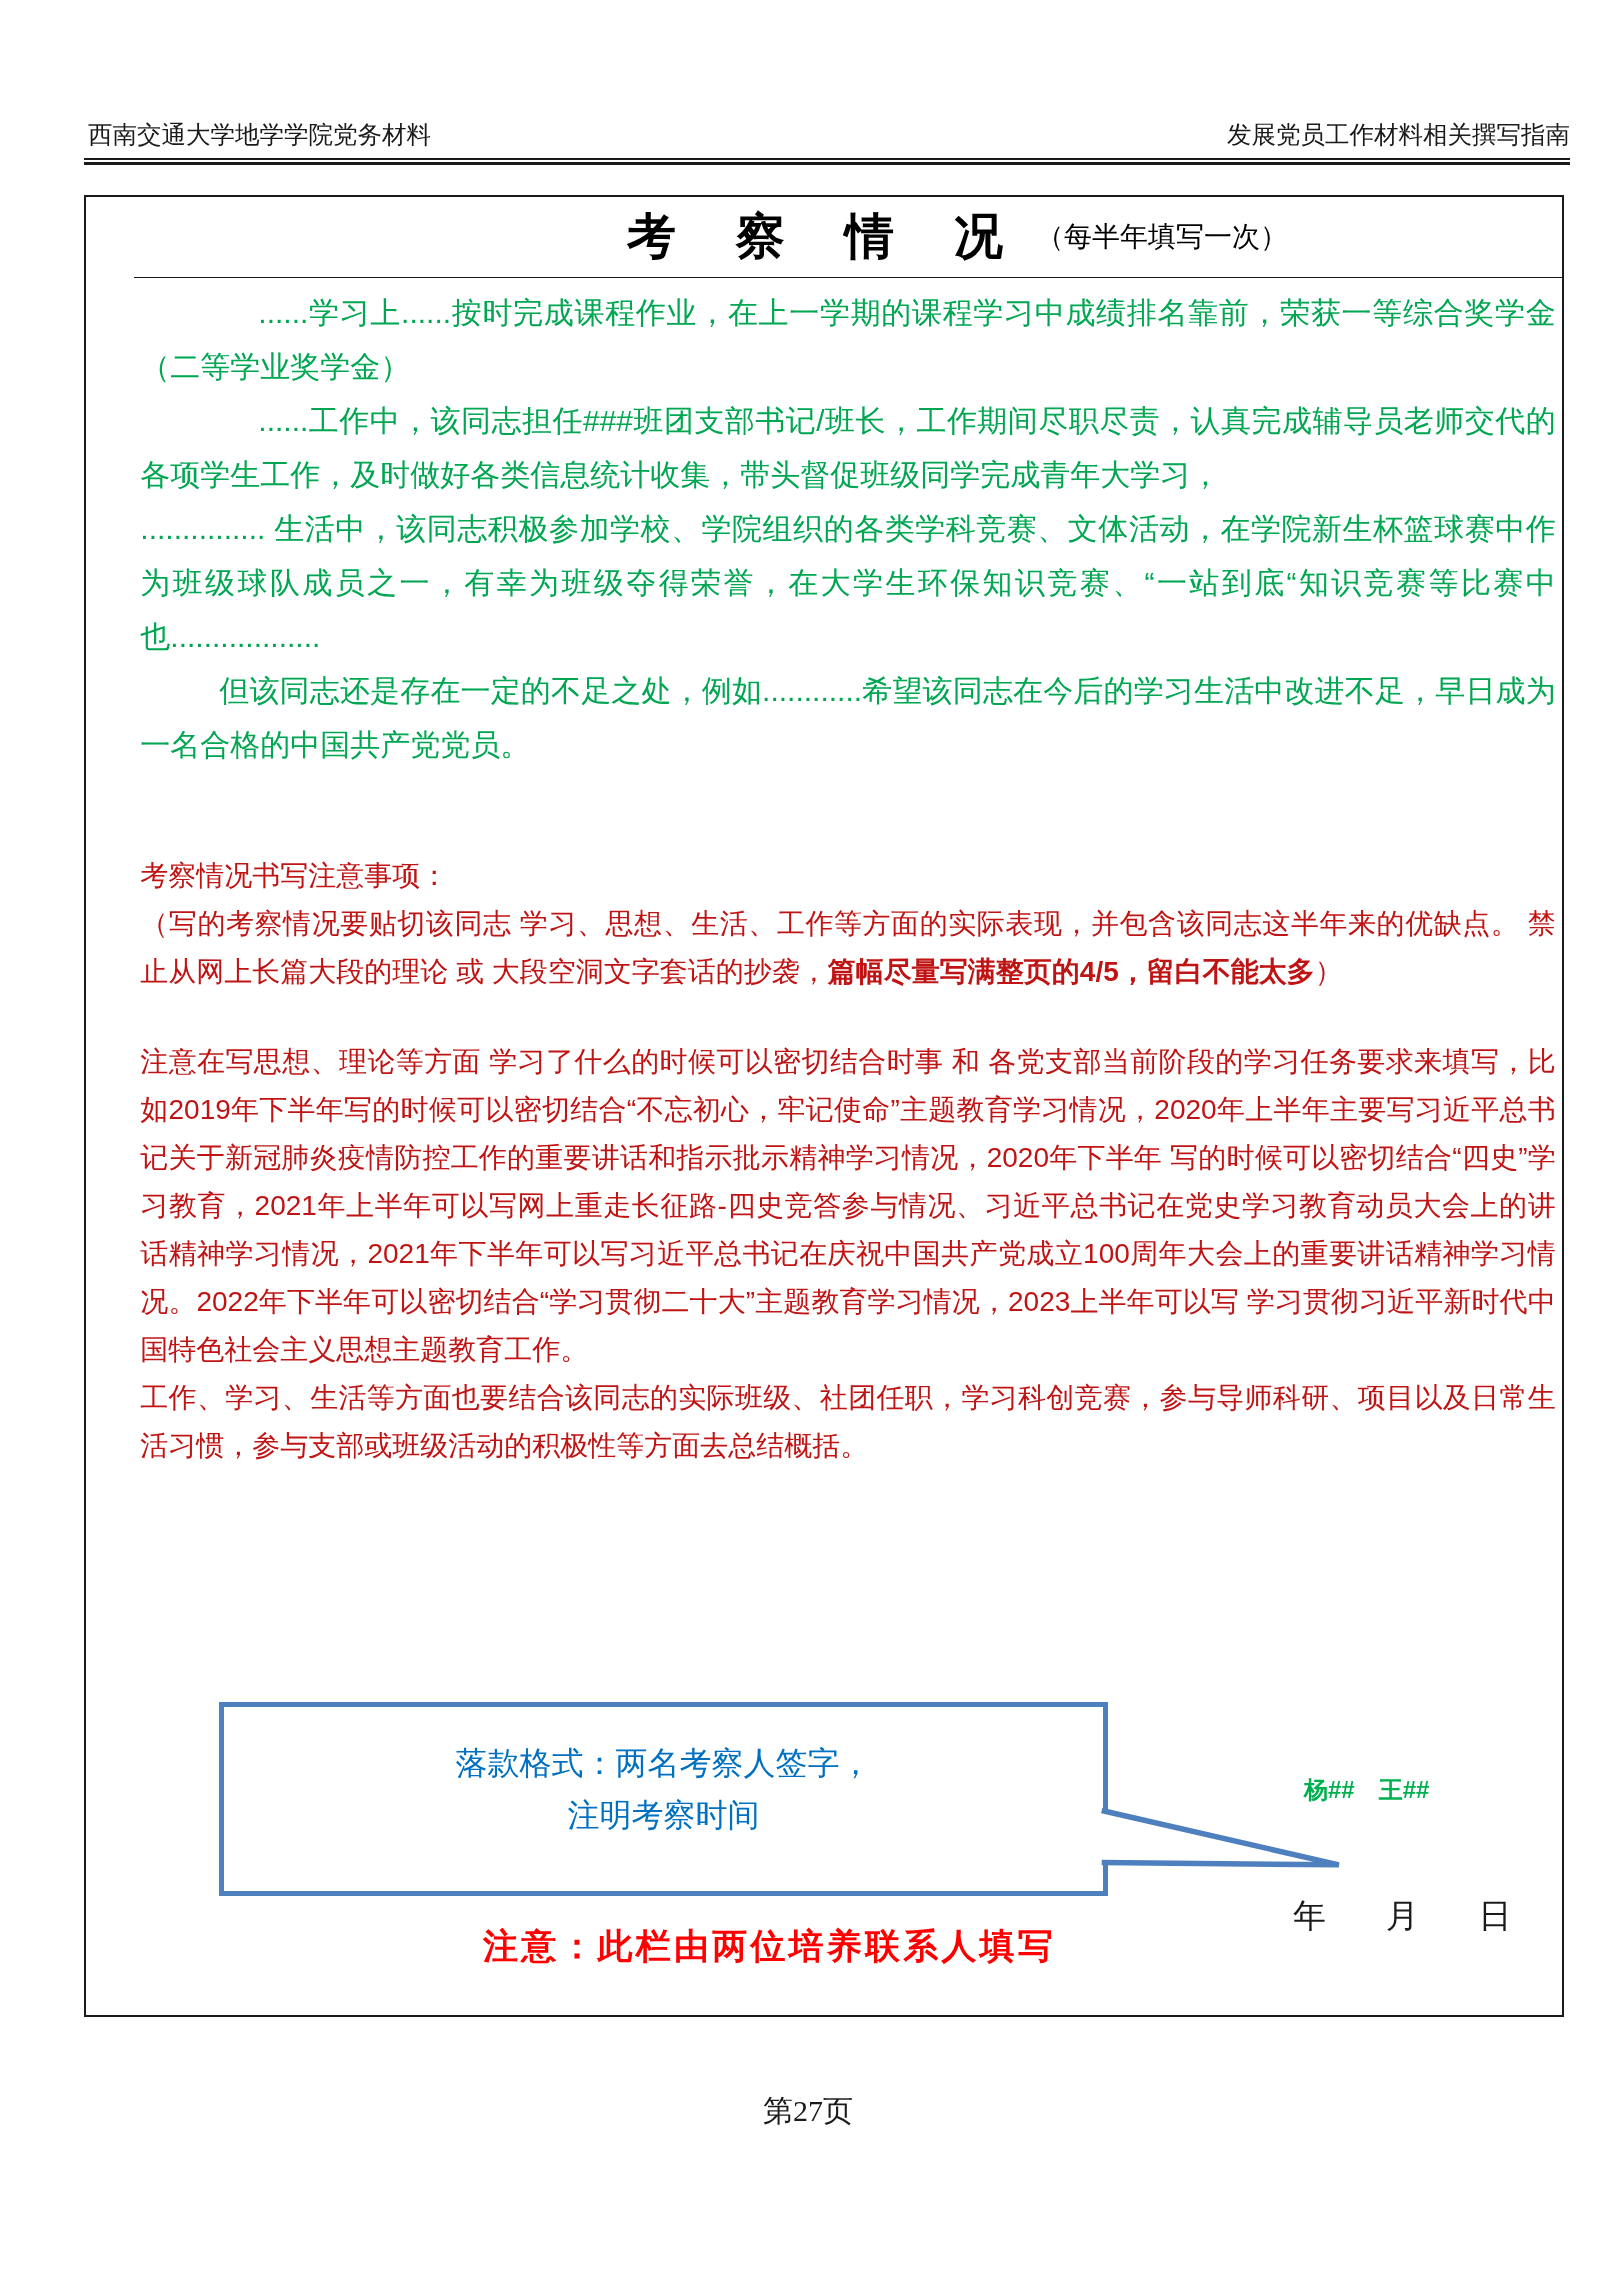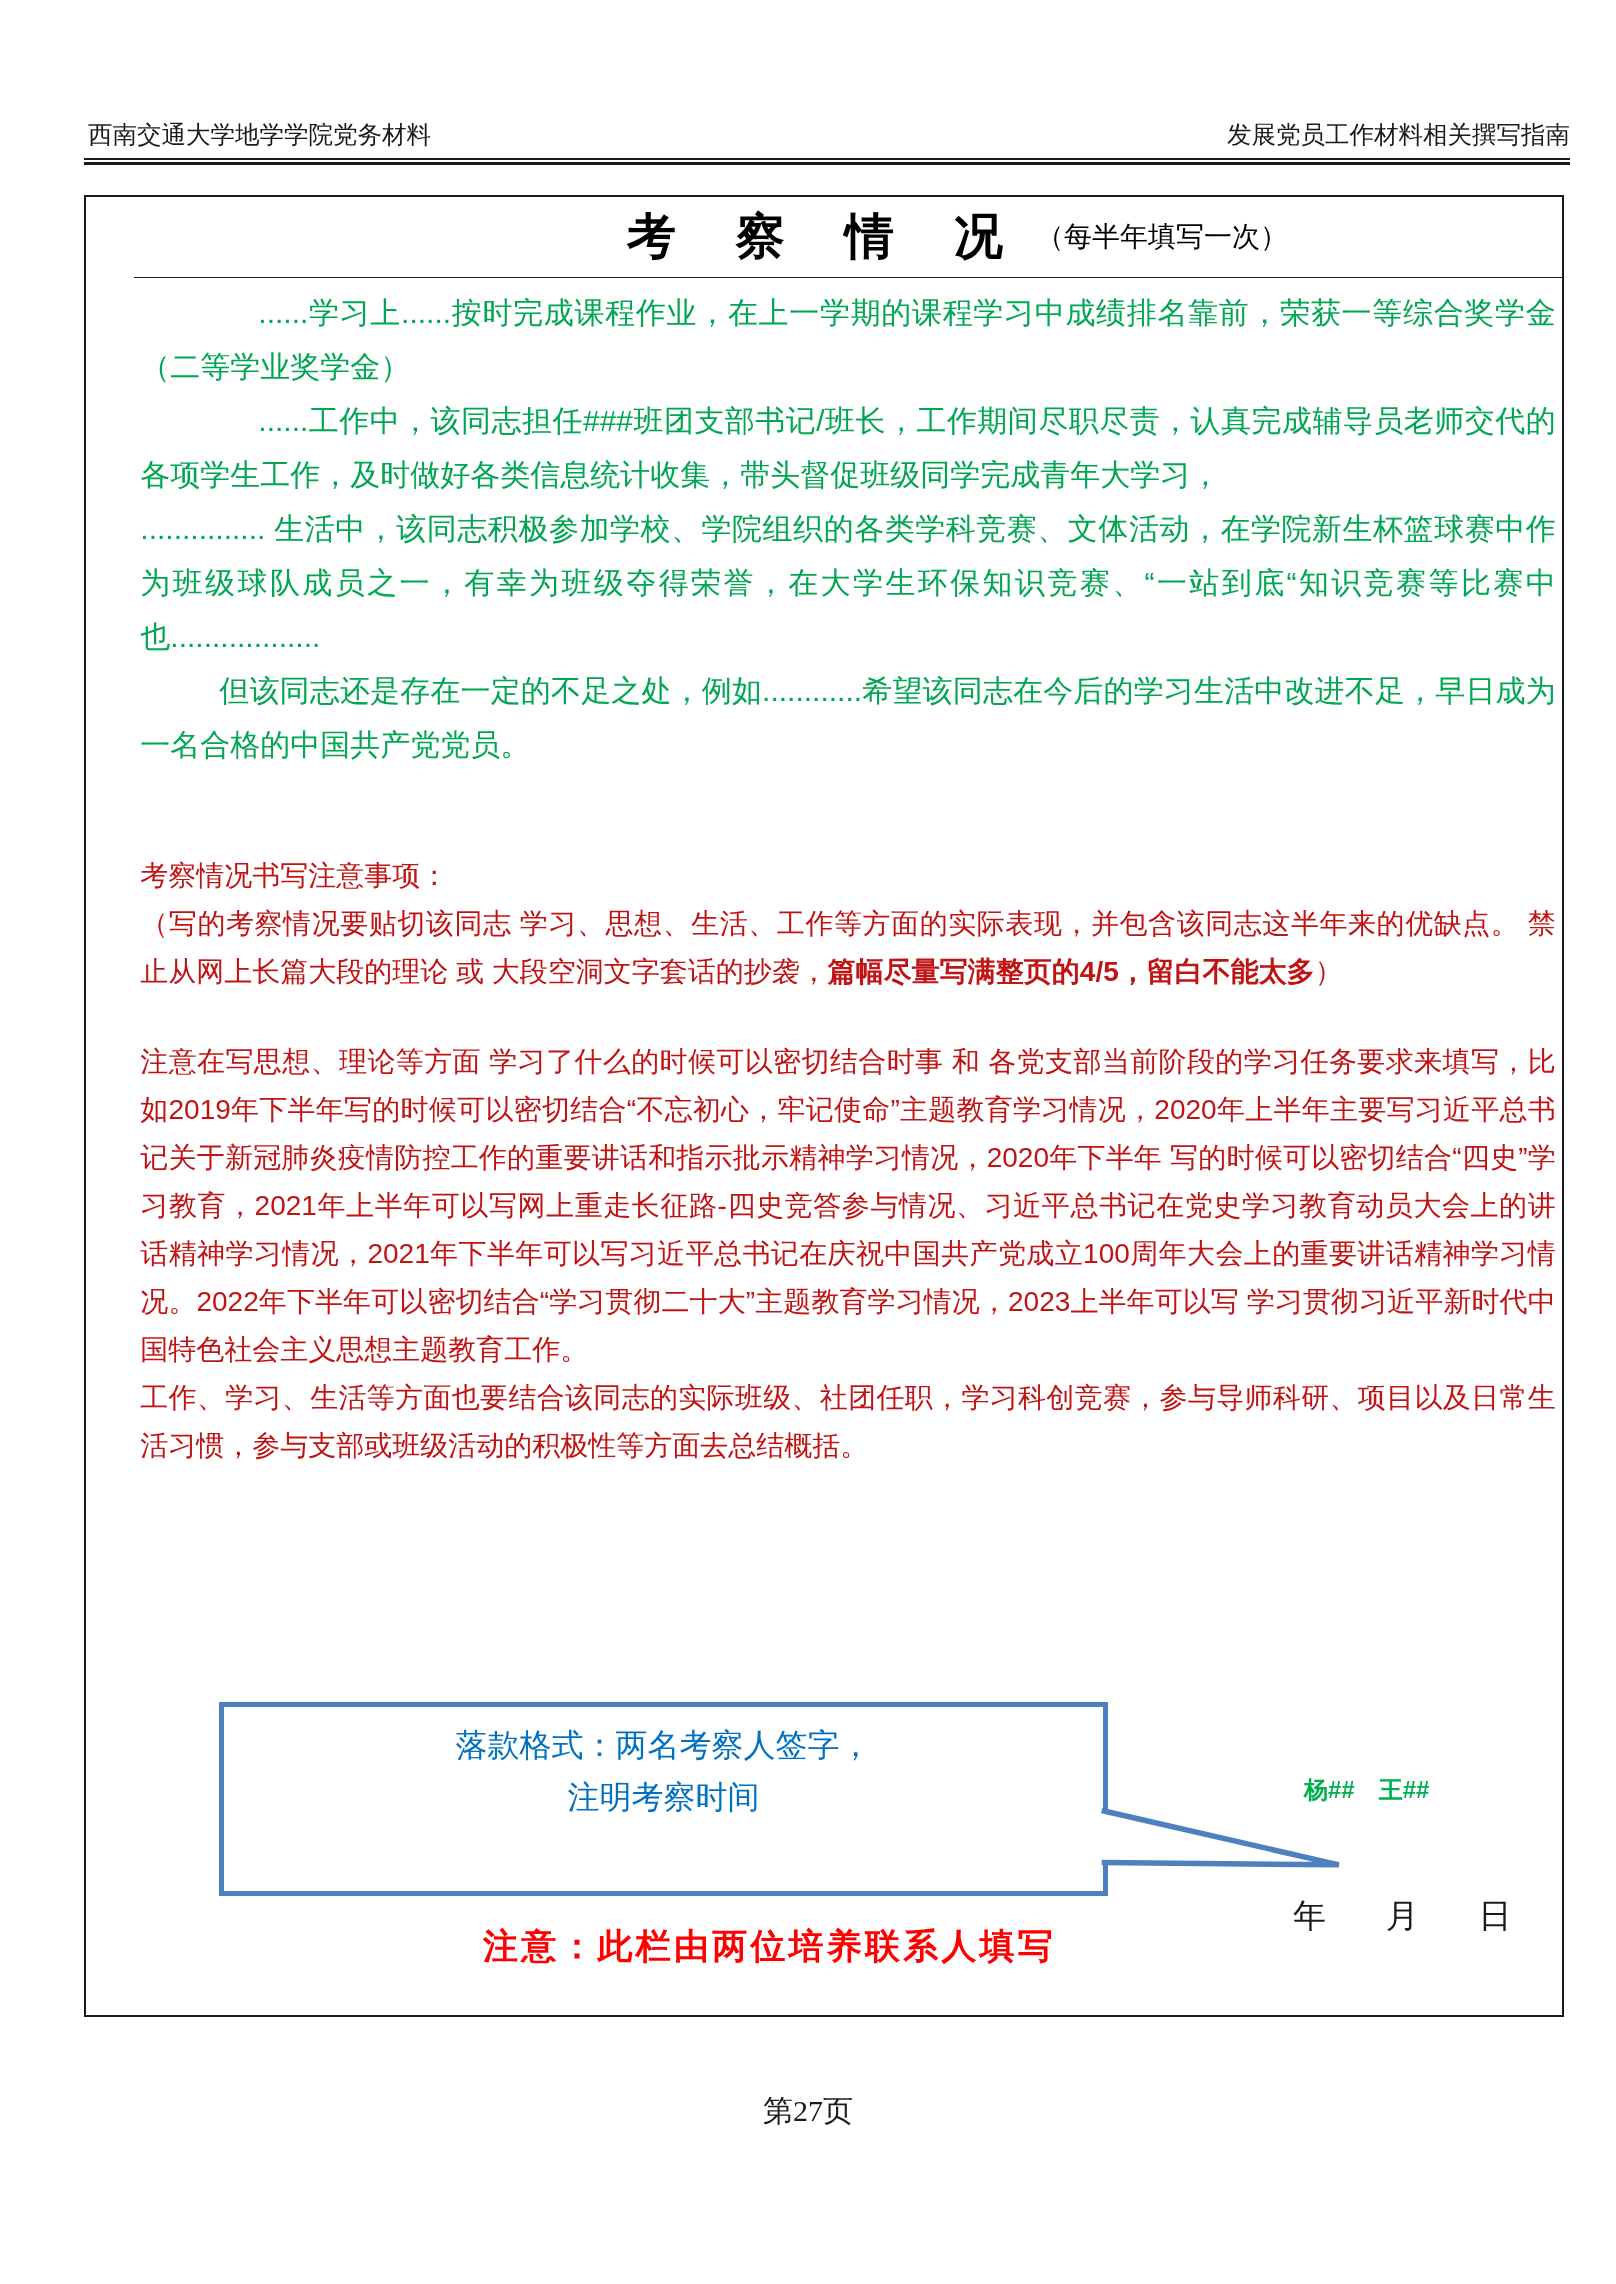--- a/index.html
+++ b/index.html
@@ -35,21 +35,21 @@
   .paras{padding:8px 6.3px 0 6.3px;text-align:justify;}
   .para{margin:0;}
   .para.green{color:var(--green);font-size:30px;line-height:54px;}
   .para.red{color:var(--red_body);font-size:28px;line-height:48px;}
   .para span.blue{color:var(--blue);}
   .para span.bold{font-weight:bold;}
   
   .callout{
     position:absolute;left:219px;top:1702px;width:889px;height:194px;
     border:5.5px solid var(--callout_border);box-sizing:border-box;background:#fff;
-    z-index:2;text-align:center;padding-top:12px;
+    z-index:2;text-align:center;padding-top:30px;
   }
   .callout .cline{
     color:var(--blue);font-size:32px;line-height:52px;white-space:nowrap;
   }
   .pointer-svg{position:absolute;left:1097px;top:1793px;z-index:3;}
   
   .signature{
     position:absolute;left:1304px;top:1774px;font-size:24px;font-weight:700;
     color:var(--sig_green);white-space:pre;z-index:4;
   }

